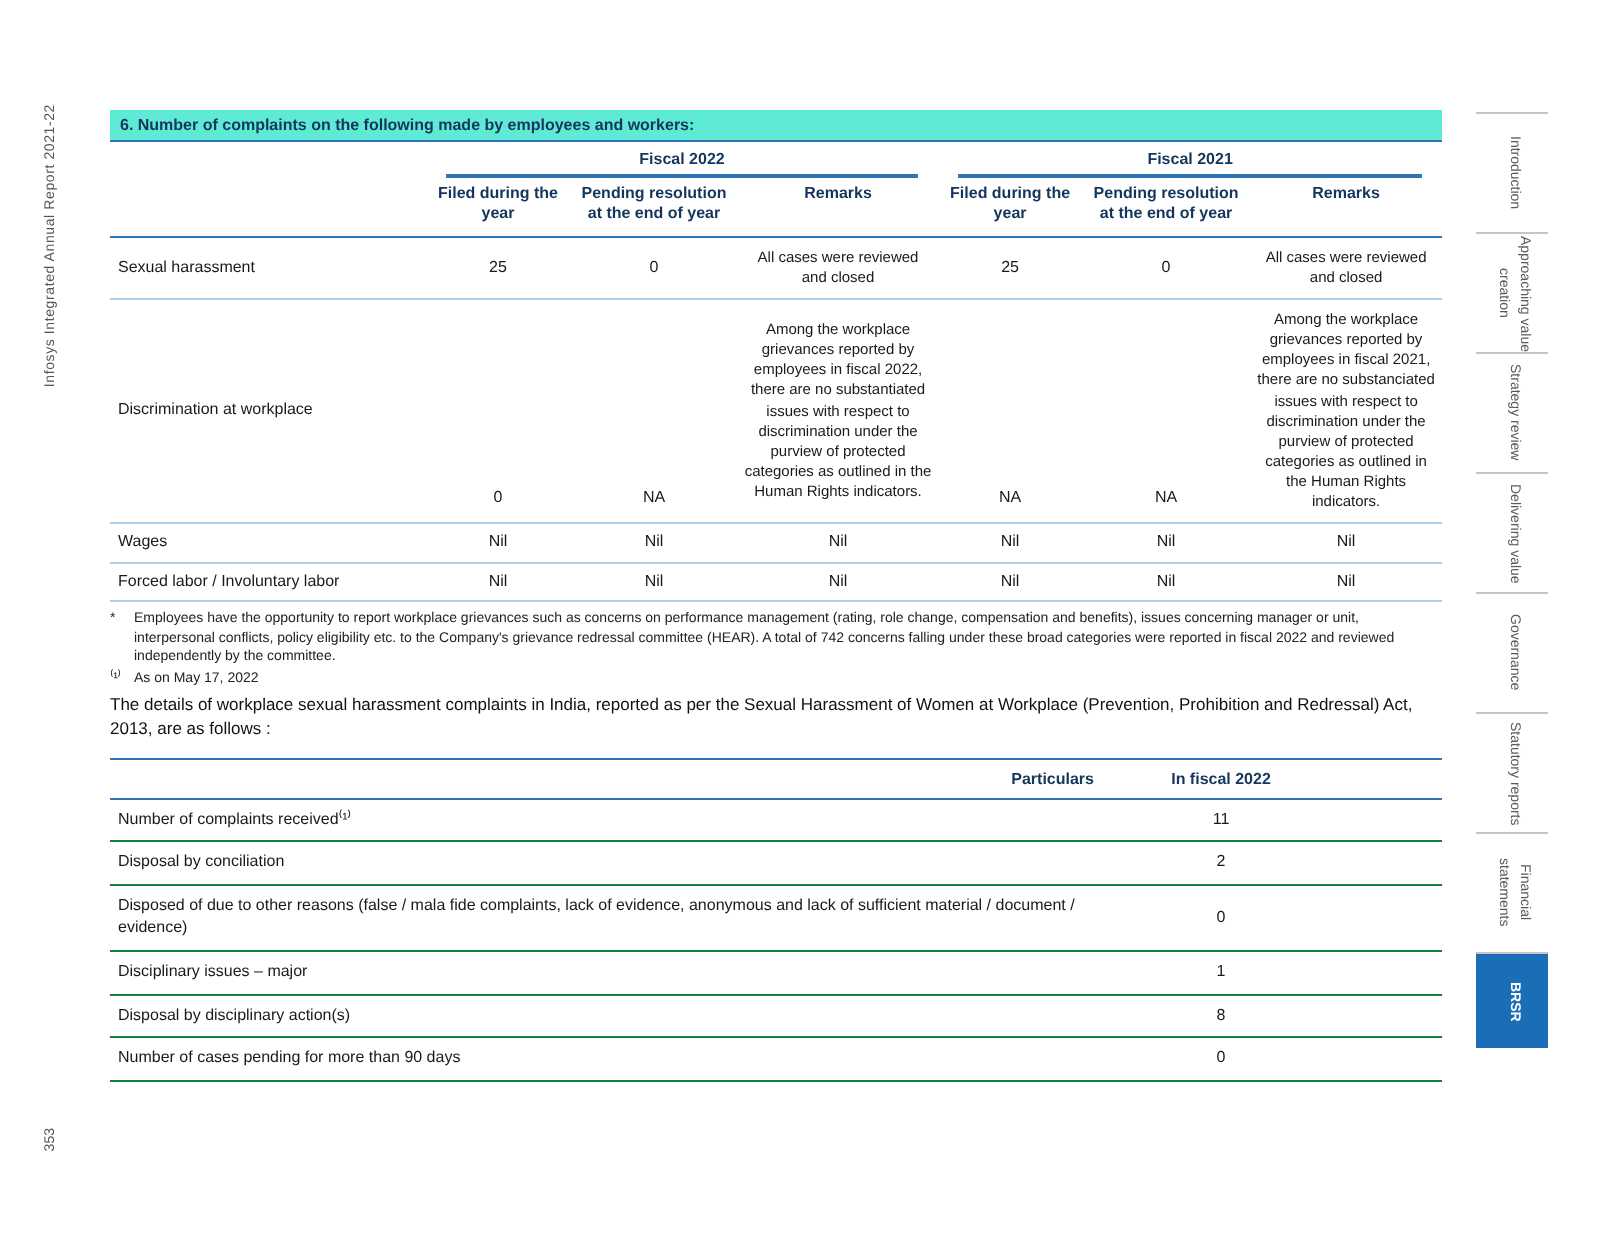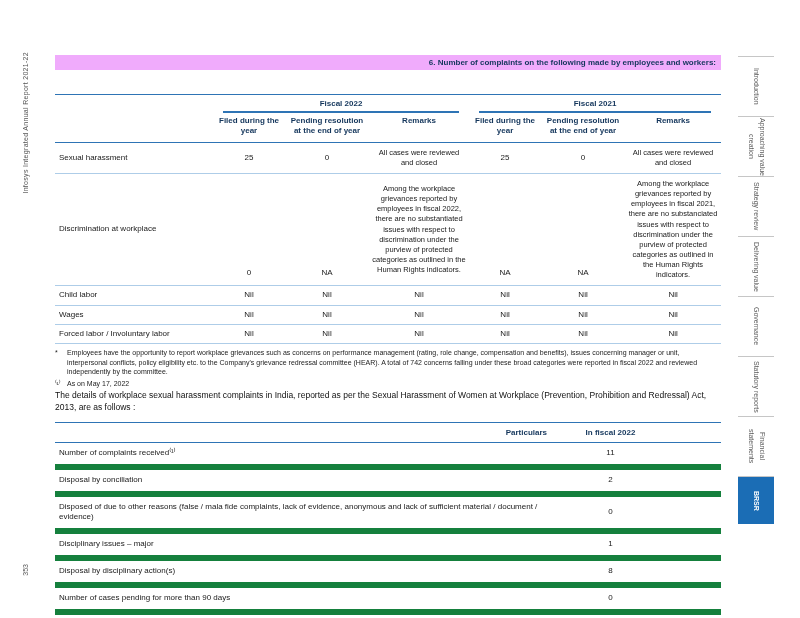--- a/index.html
+++ b/index.html
@@ -22,29 +22,28 @@
   .spine-page {
     position: absolute; left: 22px; bottom: 42px;
     writing-mode: vertical-rl; transform: rotate(180deg);
     font-size: 7px; color: #555;
   }
 
   
   .content { position: absolute; left: 55px; top: 55px; width: 666px; }
 
   .section-bar {
-    background: #f0abfc; color: #14365c;
+    background: #5eead4; color: #14365c;
     font-weight: bold; font-size: 8px;
     padding: 3px 5px;
-    text-align: right;
   }
 
   table { border-collapse: collapse; width: 100%; table-layout: fixed; }
 
-  .complaints-table { font-size: 8px; margin-top: 24px; }
+  .complaints-table { font-size: 8px; }
   .complaints-table th { color: #14365c; font-weight: bold; text-align: center; }
   .fiscal-row th { border-top: 1px solid #2e74b5; padding-top: 2px; }
   .group-underline {
     border-bottom: 2px solid #2e74b5;
     margin: 0 10px; padding: 2px 0 3px;
     font-size: 8px;
   }
   .colhead-row th {
     padding: 3px 4px 5px; vertical-align: top;
     border-bottom: 1.5px solid #2e74b5; line-height: 1.3;
@@ -69,21 +68,21 @@
   .posh-table { margin-top: 8px; font-size: 8px; }
   .posh-table thead th {
     border-top: 1.5px solid #2e74b5; border-bottom: 1px solid #2e74b5;
     color: #14365c; font-weight: bold; padding: 5px 4px;
   }
   .posh-table th.p-label { text-align: right; }
   .posh-table th.p-value, .posh-table td.p-value {
     width: 170px; text-align: center; padding-right: 55px;
   }
   .posh-table td {
-    border-bottom: 6px solid #15803d; padding: 5px 4px;
+    border-bottom: 1px solid #15803d; padding: 5px 4px;
     text-align: left; line-height: 1.35; vertical-align: middle;
   }
 
   
   .sidebar {
     position: absolute; top: 56px; right: 26px; width: 36px;
     display: flex; flex-direction: column;
   }
   .tab {
     height: 60px; display: flex; align-items: center; justify-content: center;
@@ -155,29 +154,20 @@
         <tr class="tall">
           <td class="rowlabel">Discrimination at workplace</td>
           <td class="num">0</td>
           <td class="num">NA</td>
           <td class="remarks">Among the workplace grievances reported by employees in fiscal 2022, there are no substantiated issues with respect to discrimination under the purview of protected categories as outlined in the Human Rights indicators.</td>
           <td class="num">NA</td>
           <td class="num">NA</td>
           <td class="remarks">Among the workplace grievances reported by employees in fiscal 2021, there are no substanciated issues with respect to discrimination under the purview of protected categories as outlined in the Human Rights indicators.</td>
         </tr>
         <tr>
-          <td class="rowlabel">Child labor</td>
-          <td>Nil</td>
-          <td>Nil</td>
-          <td>Nil</td>
-          <td>Nil</td>
-          <td>Nil</td>
-          <td>Nil</td>
-        </tr>
-        <tr>
           <td class="rowlabel">Wages</td>
           <td>Nil</td>
           <td>Nil</td>
           <td>Nil</td>
           <td>Nil</td>
           <td>Nil</td>
           <td>Nil</td>
         </tr>
         <tr>
           <td class="rowlabel">Forced labor / Involuntary labor</td>

